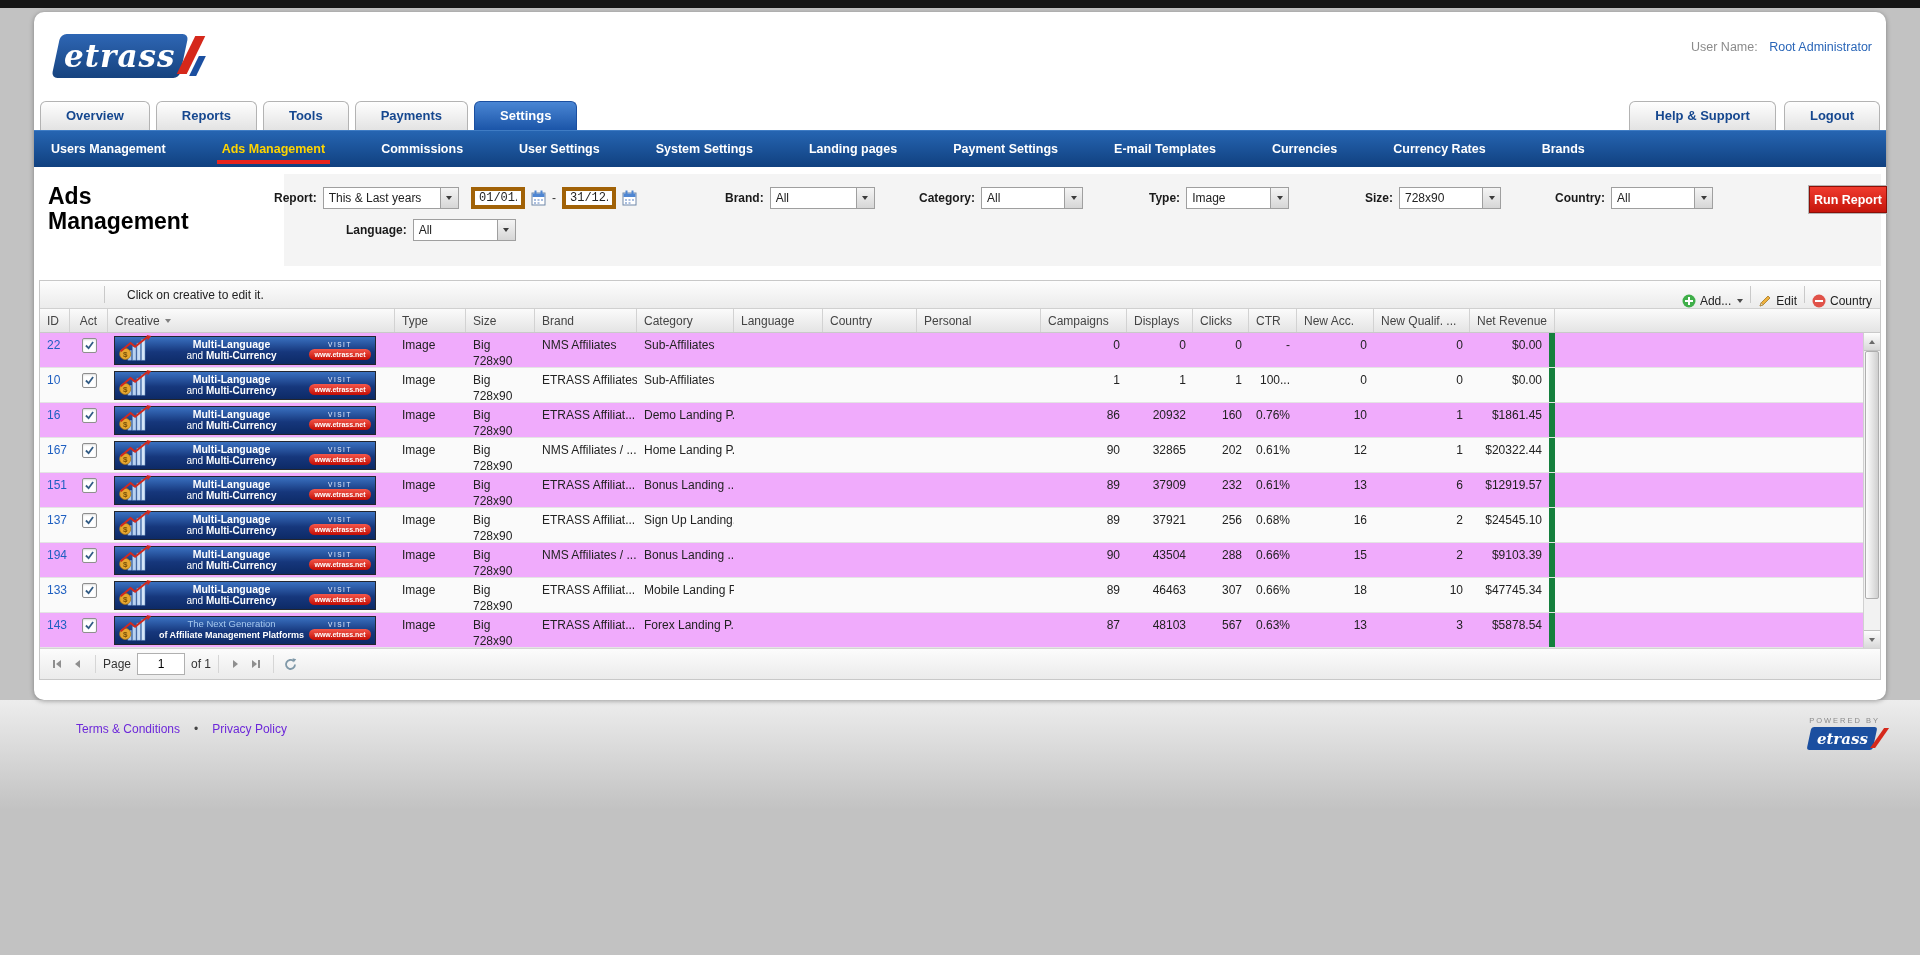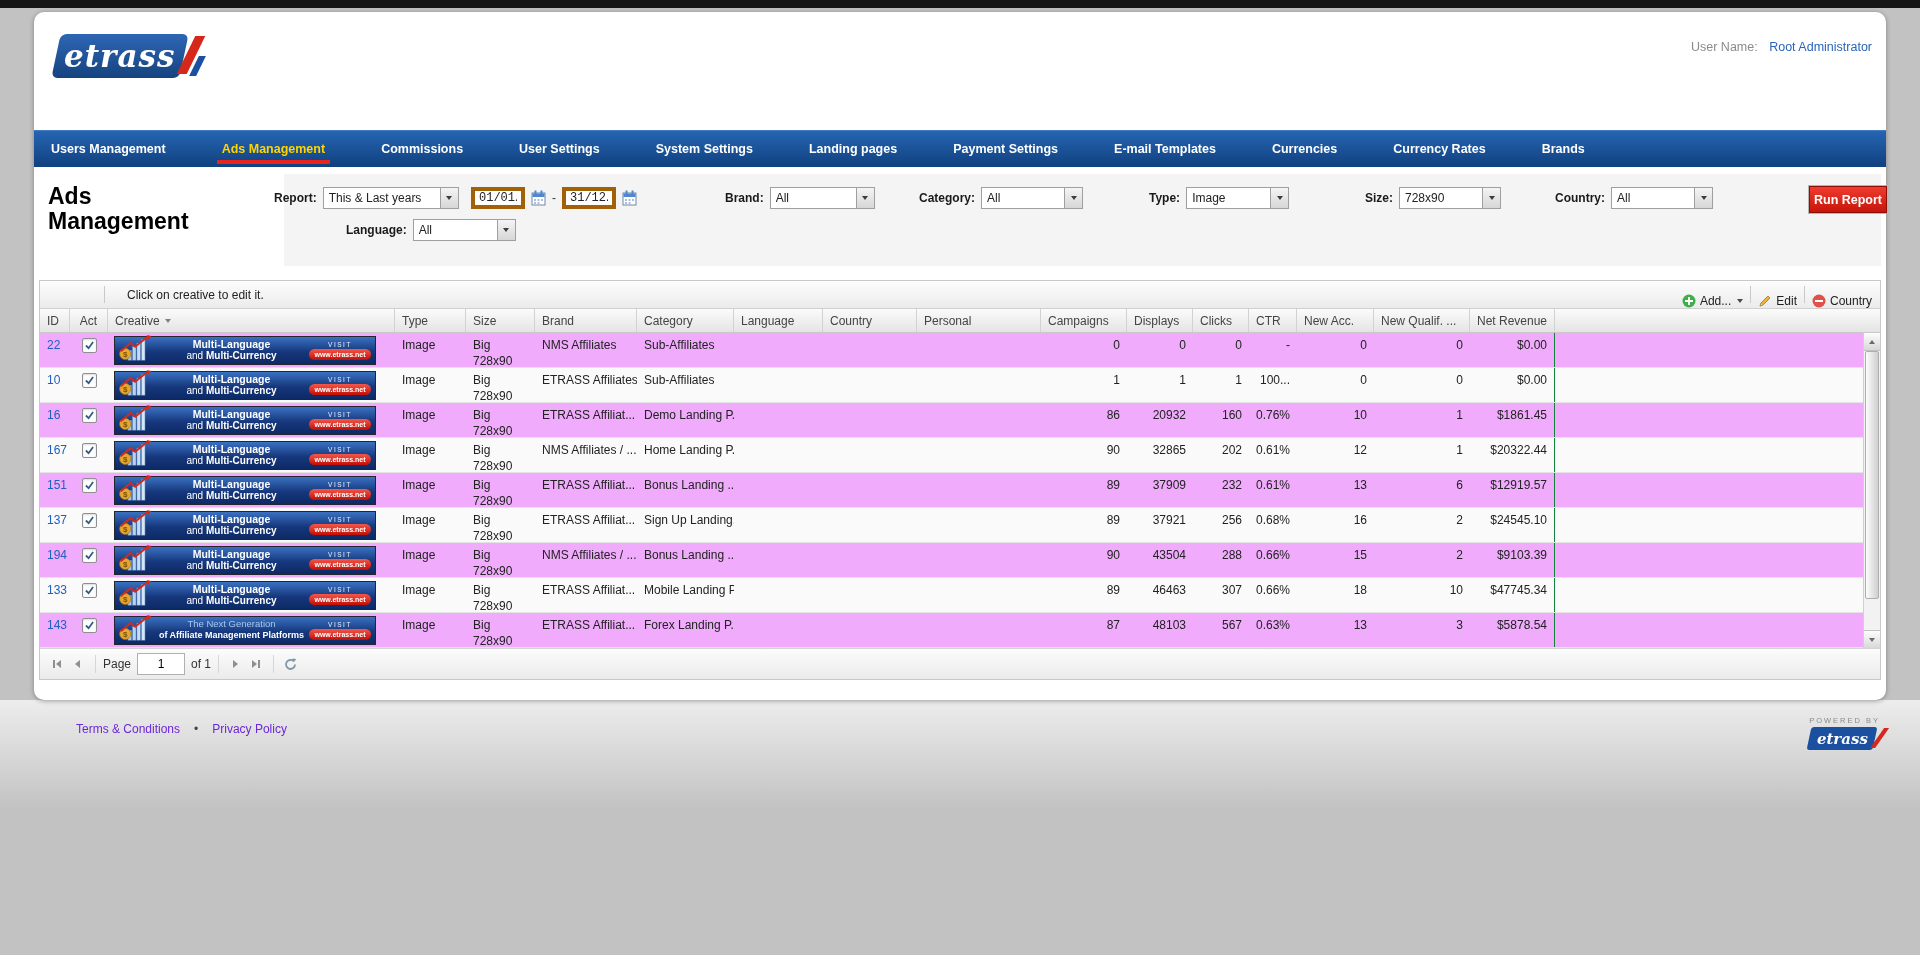--- a/index.html
+++ b/index.html
@@ -57,21 +57,21 @@
   .grid-header{height:23px;background:linear-gradient(#fbfbfb,#e4e4e4);border-bottom:1px solid #c9c9c9;display:flex;}
   .hcell{display:flex;align-items:center;padding:0 7px;border-right:1px solid #d2d2d2;font-size:12px;color:#444;box-sizing:border-box;white-space:nowrap;overflow:hidden;}
   .sort-arrow{width:0;height:0;border-left:3.5px solid transparent;border-right:3.5px solid transparent;border-top:4px solid #808080;margin-left:5px;display:inline-block;}
 
   .grid-body{position:relative;height:315px;overflow:hidden;}
   .rows{margin-right:17px;}
   .grow{display:flex;height:34px;border-bottom:1px solid #e4e4e4;background:#f0abfc;}
   .grow.alt{background:#fafafa;}
   .cell{display:flex;align-items:flex-start;padding:5px 7px 0;font-size:12px;color:#222;box-sizing:border-box;white-space:nowrap;overflow:hidden;}
   .cell.num{justify-content:flex-end;text-align:right;}
-  .cell.edge{border-right:1px solid #15803d;}
+  .cell.edge{border-right:6px solid #15803d;}
   .col-id{width:30px;}
   .col-act{width:38px;justify-content:center;}
   .col-creative{width:287px;}
   .col-type{width:71px;}
   .col-size{width:69px;}
   .col-brand{width:102px;}
   .col-category{width:97px;}
   .col-language{width:89px;}
   .col-country{width:94px;}
   .col-personal{width:124px;}
@@ -140,20 +140,34 @@
     <div class="logo">
       <span class="word">etrass</span>
     </div>
     <div class="logo-slash-red"></div>
     <div class="logo-slash-blue"></div>
     <div class="user-box">
       <span class="lbl">User Name:</span>
       <span class="val">Root Administrator</span>
     </div>
 
+    <div class="tabs-row">
+      <div style="display:flex;">
+          <div class="tab">Overview</div>
+          <div class="tab">Reports</div>
+          <div class="tab">Tools</div>
+          <div class="tab">Payments</div>
+          <div class="tab active">Settings</div>
+        </div>
+      <div class="tabs-spacer"></div>
+      <div style="display:flex;">
+          <div class="tab" style="margin-right: 0px; margin-left: 8px;">Help &amp; Support</div>
+          <div class="tab" style="margin-right: 0px; margin-left: 8px;">Logout</div>
+        </div>
+    </div>
 
     <div class="subnav">
         <div class="subnav-item">
           <span>Users Management</span>
         </div>
         <div class="subnav-item active">
           <span>Ads Management</span>
           <i class="red-underline"></i>
         </div>
         <div class="subnav-item">

